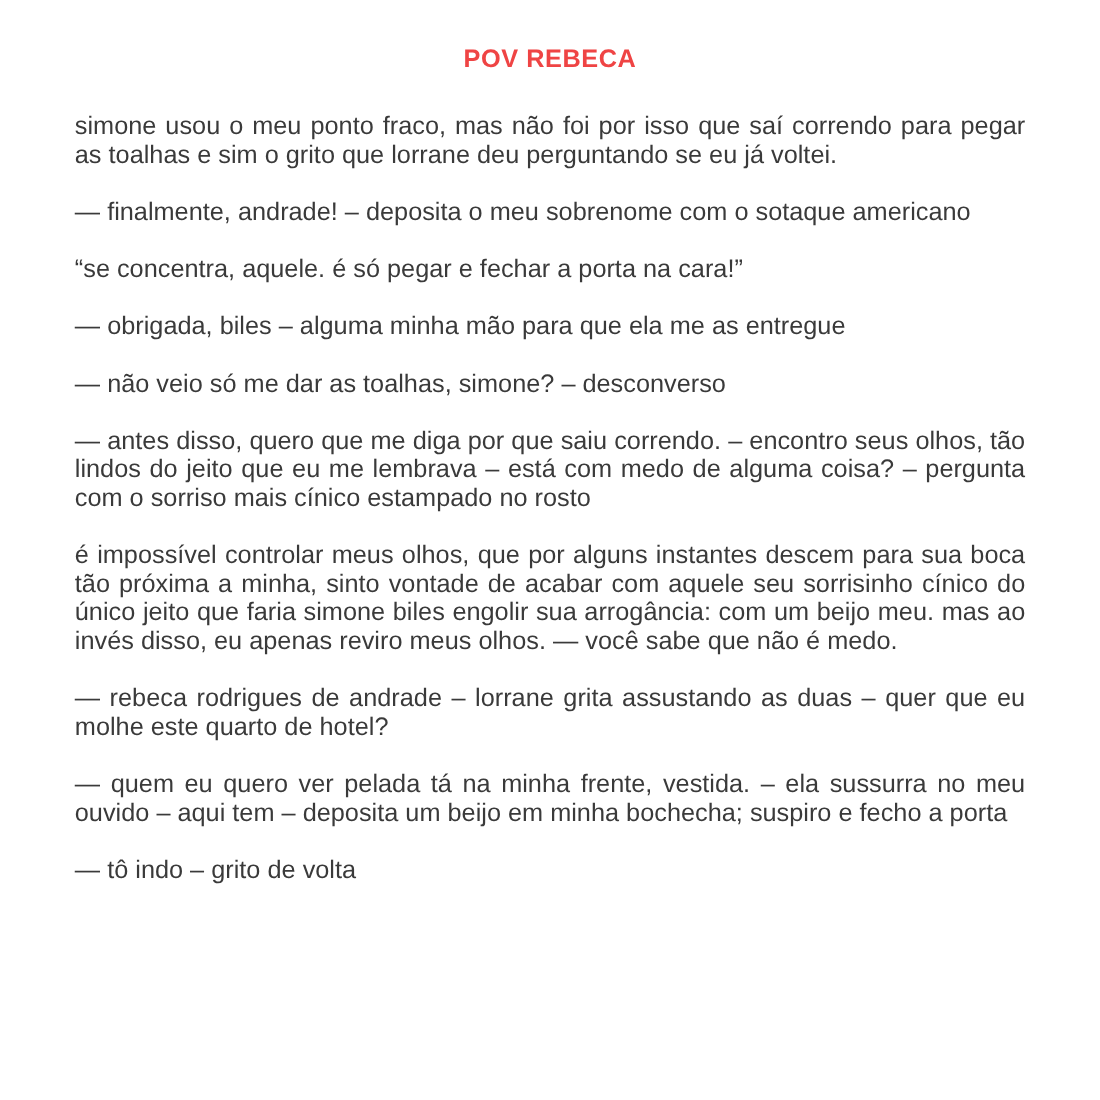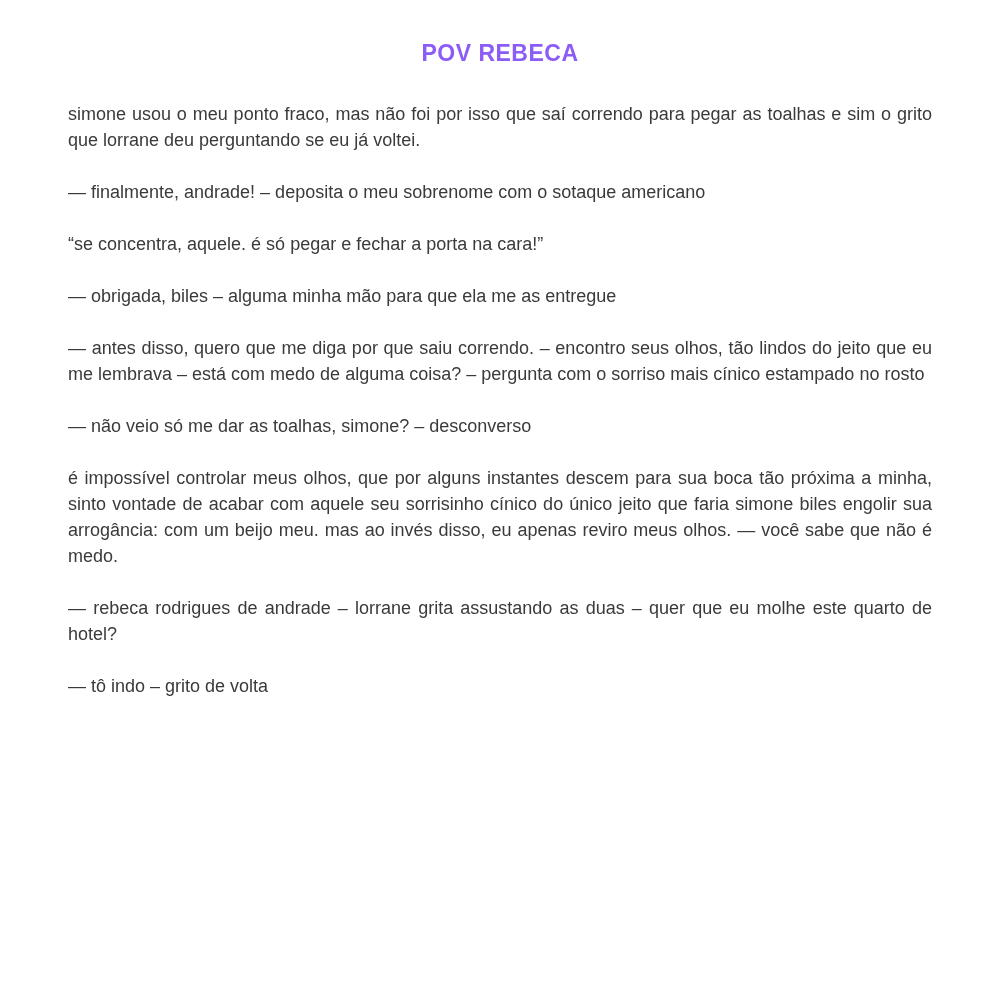--- a/index.html
+++ b/index.html
@@ -22,41 +22,42 @@
     background: #ffffff;
   }
   .story-title {
     margin: 0 0 34px 0;
     text-align: center;
     font-size: 23px;
     font-weight: bold;
     letter-spacing: 0.5px;
   }
   .story-content {
-    font-size: 18px;
+    font-size: 23px;
     line-height: 26px;
   }
   .para {
     margin: 0 0 26px 0;
     text-align: justify;
     text-justify: inter-word;
   }
   .para:last-child {
     margin-bottom: 16px;
   }
 </style>
 </head>
 <body>
 
 <div class="page">
-  <h1 class="story-title" style="color: #8b5cf6;">POV REBECA</h1>
+  <h1 class="story-title" style="color: #ef4444;">POV REBECA</h1>
   <div class="story-content">
       <p class="para">simone usou o meu ponto fraco, mas não foi por isso que saí correndo para pegar as toalhas e sim o grito que lorrane deu perguntando se eu já voltei.</p>
       <p class="para">— finalmente, andrade! – deposita o meu sobrenome com o sotaque americano</p>
       <p class="para">“se concentra, aquele. é só pegar e fechar a porta na cara!”</p>
       <p class="para">— obrigada, biles – alguma minha mão para que ela me as entregue</p>
+      <p class="para">— não veio só me dar as toalhas, simone? – desconverso</p>
       <p class="para">— antes disso, quero que me diga por que saiu correndo. – encontro seus olhos, tão lindos do jeito que eu me lembrava – está com medo de alguma coisa? – pergunta com o sorriso mais cínico estampado no rosto</p>
-      <p class="para">— não veio só me dar as toalhas, simone? – desconverso</p>
       <p class="para">é impossível controlar meus olhos, que por alguns instantes descem para sua boca tão próxima a minha, sinto vontade de acabar com aquele seu sorrisinho cínico do único jeito que faria simone biles engolir sua arrogância: com um beijo meu. mas ao invés disso, eu apenas reviro meus olhos. — você sabe que não é medo.</p>
       <p class="para">— rebeca rodrigues de andrade – lorrane grita assustando as duas – quer que eu molhe este quarto de hotel?</p>
+      <p class="para">— quem eu quero ver pelada tá na minha frente, vestida. – ela sussurra no meu ouvido – aqui tem – deposita um beijo em minha bochecha; suspiro e fecho a porta</p>
       <p class="para">— tô indo – grito de volta</p>
     </div>
 </div>
 
 </body></html>

